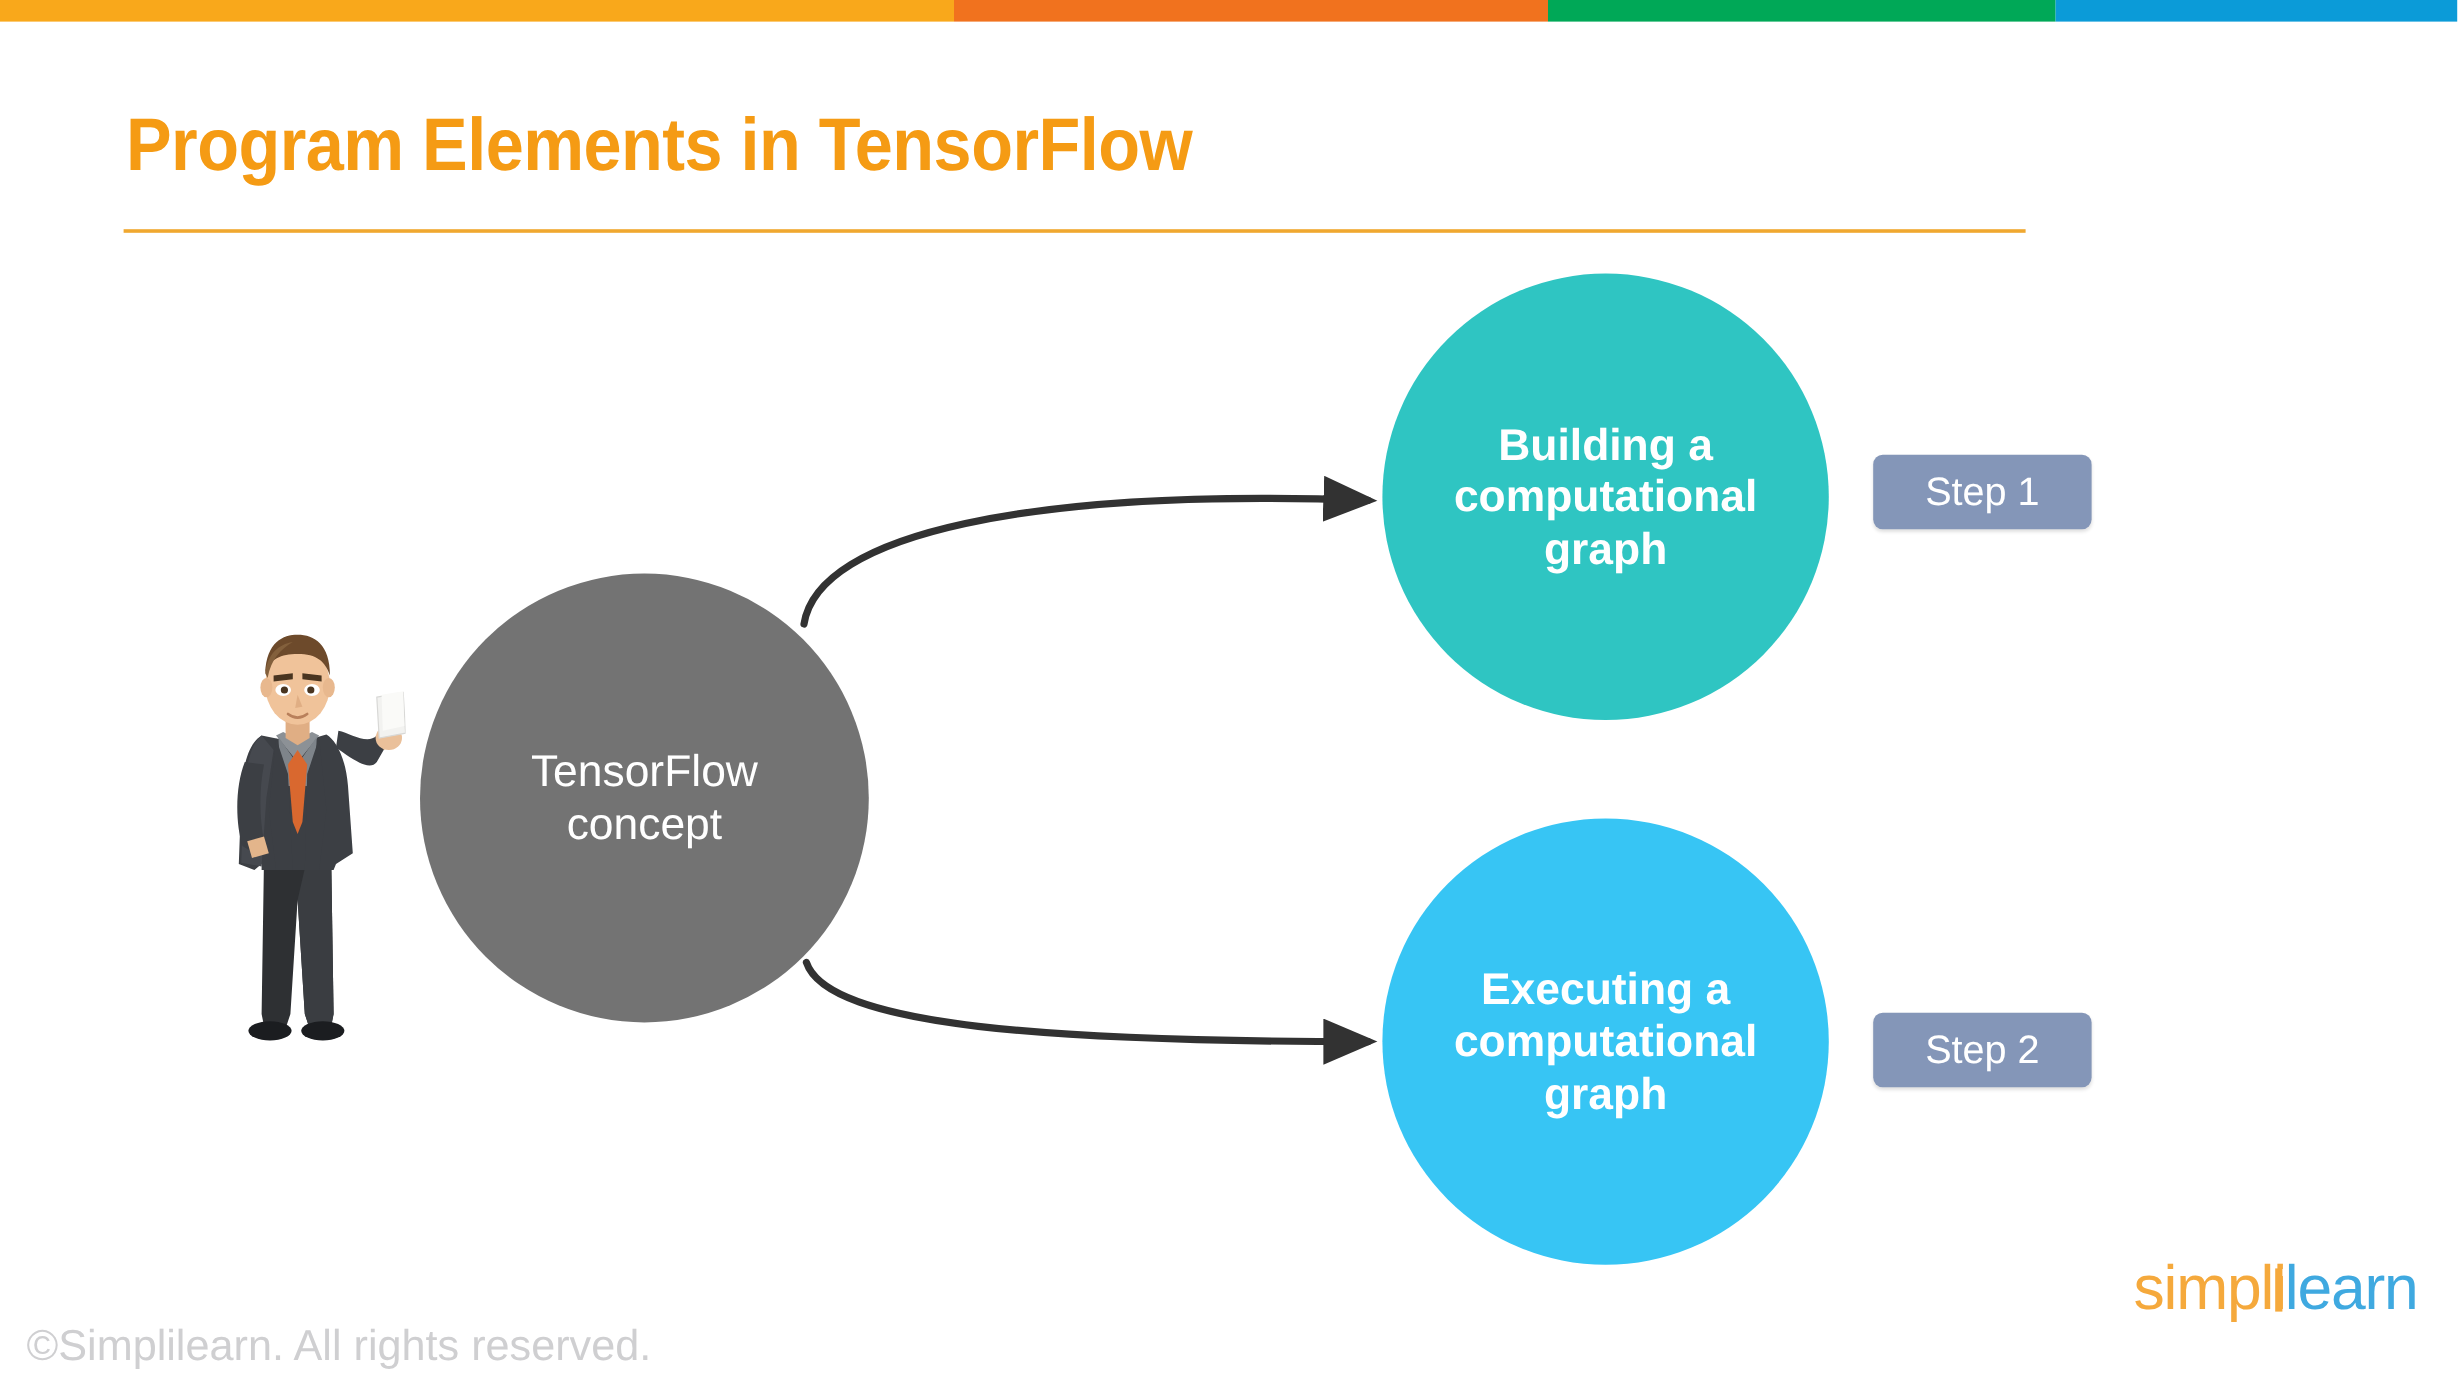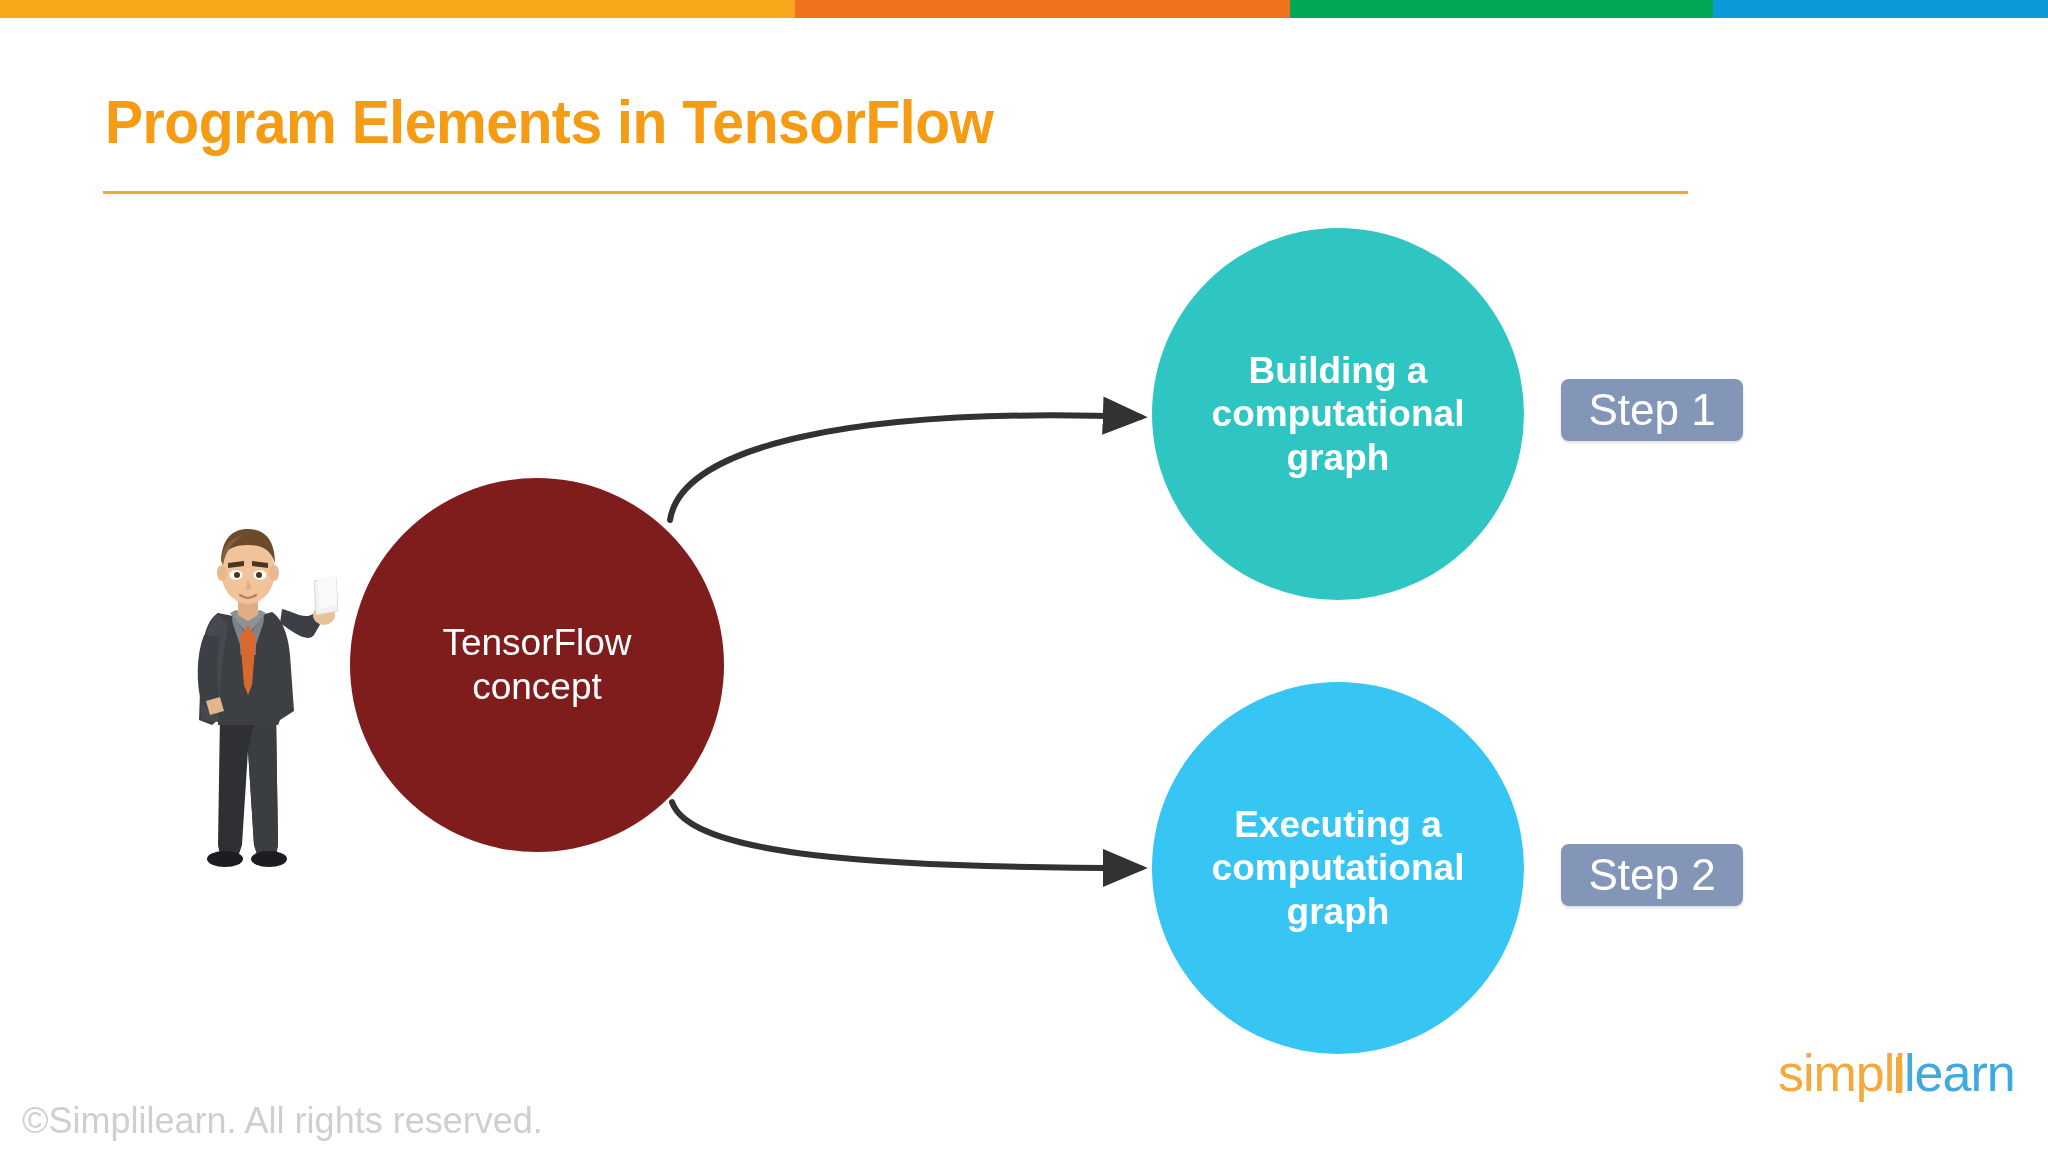--- a/index.html
+++ b/index.html
@@ -60,21 +60,21 @@
   }
   .circle .ctext {
     font-size: 37px;
     line-height: 1.18;
     font-weight: 400;
     color: #ffffff;
   }
   #circle-source {
     left: 350px; top: 478px;
     width: 374px; height: 374px;
-    background: #7f1d1d;
+    background: #737373;
   }
   #circle-source .ctext { width: 300px; }
   #circle-step1 {
     left: 1152px; top: 228px;
     width: 372px; height: 372px;
     background: #2FC5C2;
   }
   #circle-step2 {
     left: 1152px; top: 682px;
     width: 372px; height: 372px;
@@ -87,21 +87,21 @@
   .badge {
     position: absolute;
     width: 182px;
     height: 62px;
     border-radius: 8px;
     background: #8496B8;
     display: flex;
     align-items: center;
     justify-content: center;
     color: #ffffff;
-    font-size: 44px;
+    font-size: 33px;
     box-shadow: 0 2px 3px rgba(0,0,0,0.12);
   }
   #badge-step1 { left: 1561px; top: 379px; }
   #badge-step2 { left: 1561px; top: 844px; }
 
   
   #arrows {
     position: absolute;
     left: 0; top: 0;
     width: 2048px; height: 1152px;

